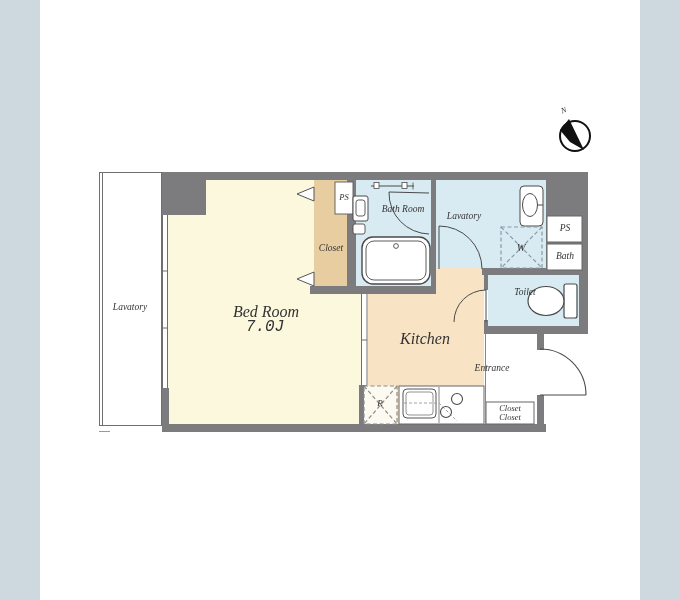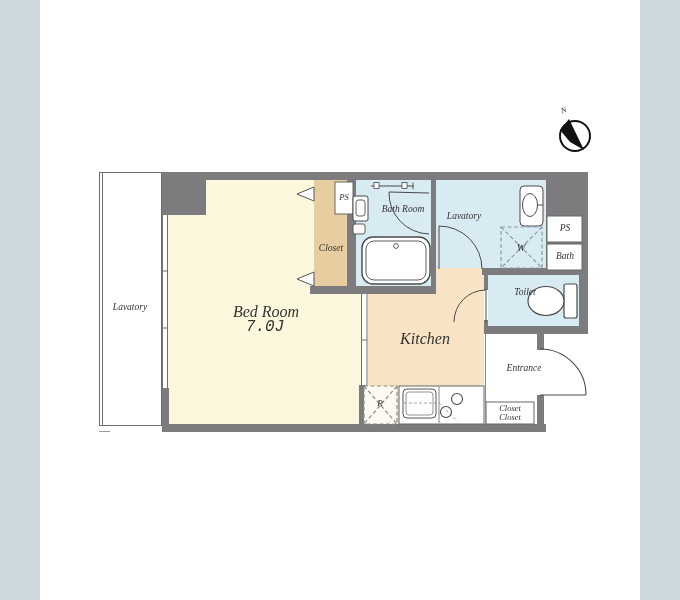--- a/index.html
+++ b/index.html
@@ -181,18 +181,18 @@
   <div class="lbl" style="left:521px;top:248px;font-size:10.5px;">W</div>
 
   <div class="lbl" style="left:565px;top:229px;">PS</div>
   <div class="lbl" style="left:565px;top:257px;">Bath</div>
 
   <div class="lbl" style="left:509px;top:293px;margin-left:16px;">Toilet</div>
 
   <div class="lbl big" style="left:425px;top:339px;">Kitchen</div>
   <div class="lbl small" style="left:380px;top:404px;font-size:9px;">R</div>
 
-  <div class="lbl" style="left:524px;top:369px;text-align:center;">Entrance</div>
+  <div class="lbl" style="left:492px;top:369px;text-align:center;">Entrance</div>
   <div class="lbl small" style="left:510px;top:413px;">
     <div>Closet</div>
     <div>Closet</div>
   </div>
 </div>
 
 </body></html>

